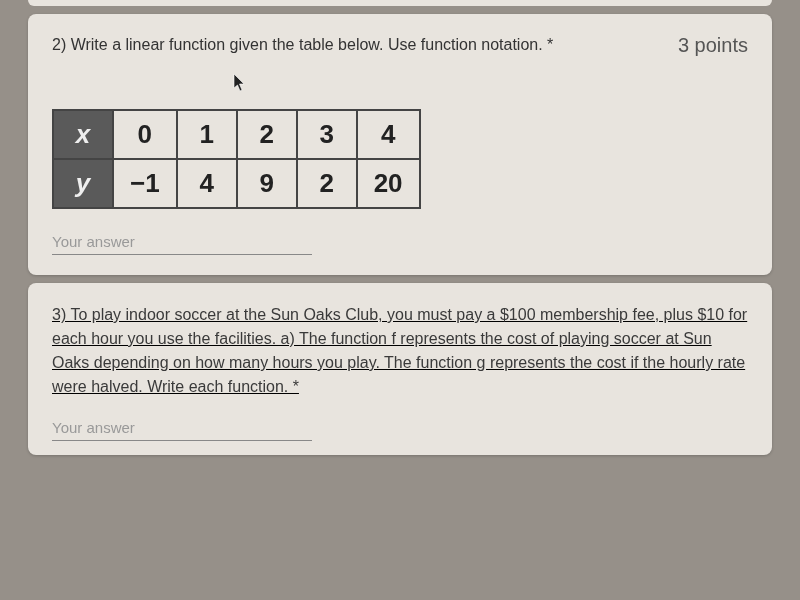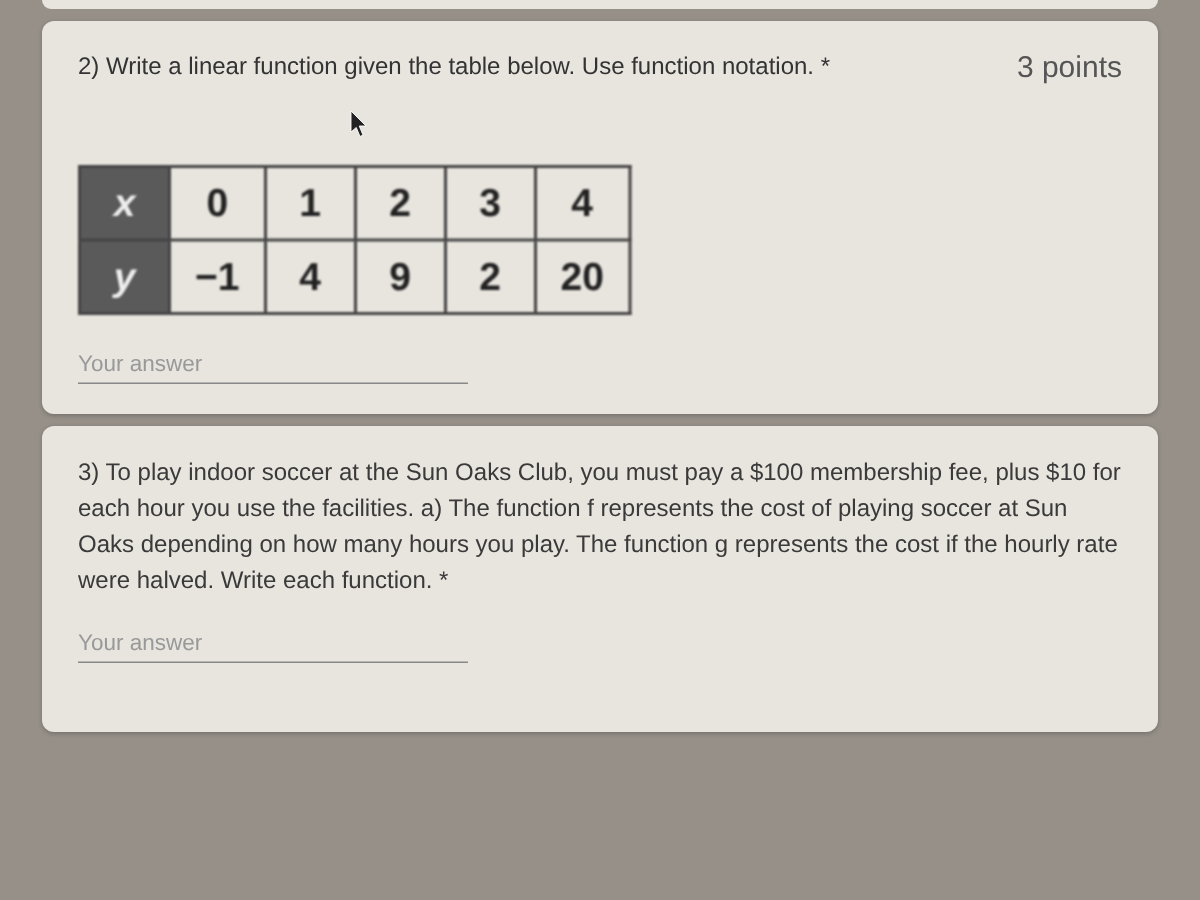--- a/index.html
+++ b/index.html
@@ -83,21 +83,21 @@
       padding: 4px 0;
       width: 260px;
       outline: none;
     }
     .answer-input::placeholder { color: #999; }
     .q3-text {
       color: #3a3a3a;
       font-size: 16px;
       line-height: 1.5;
     }
-    .q3-card { padding-bottom: 46px; }
+    .q3-card { padding-bottom: 14px; text-decoration: underline; }
   </style>
 </head>
 <body>
 
 <div class="card-top-sliver"></div>
 
 <div class="card">
   <div class="question-header">
     <div class="question-text">2) Write a linear function given the table below. Use function notation. *</div>
     <div class="points">3 points</div>

